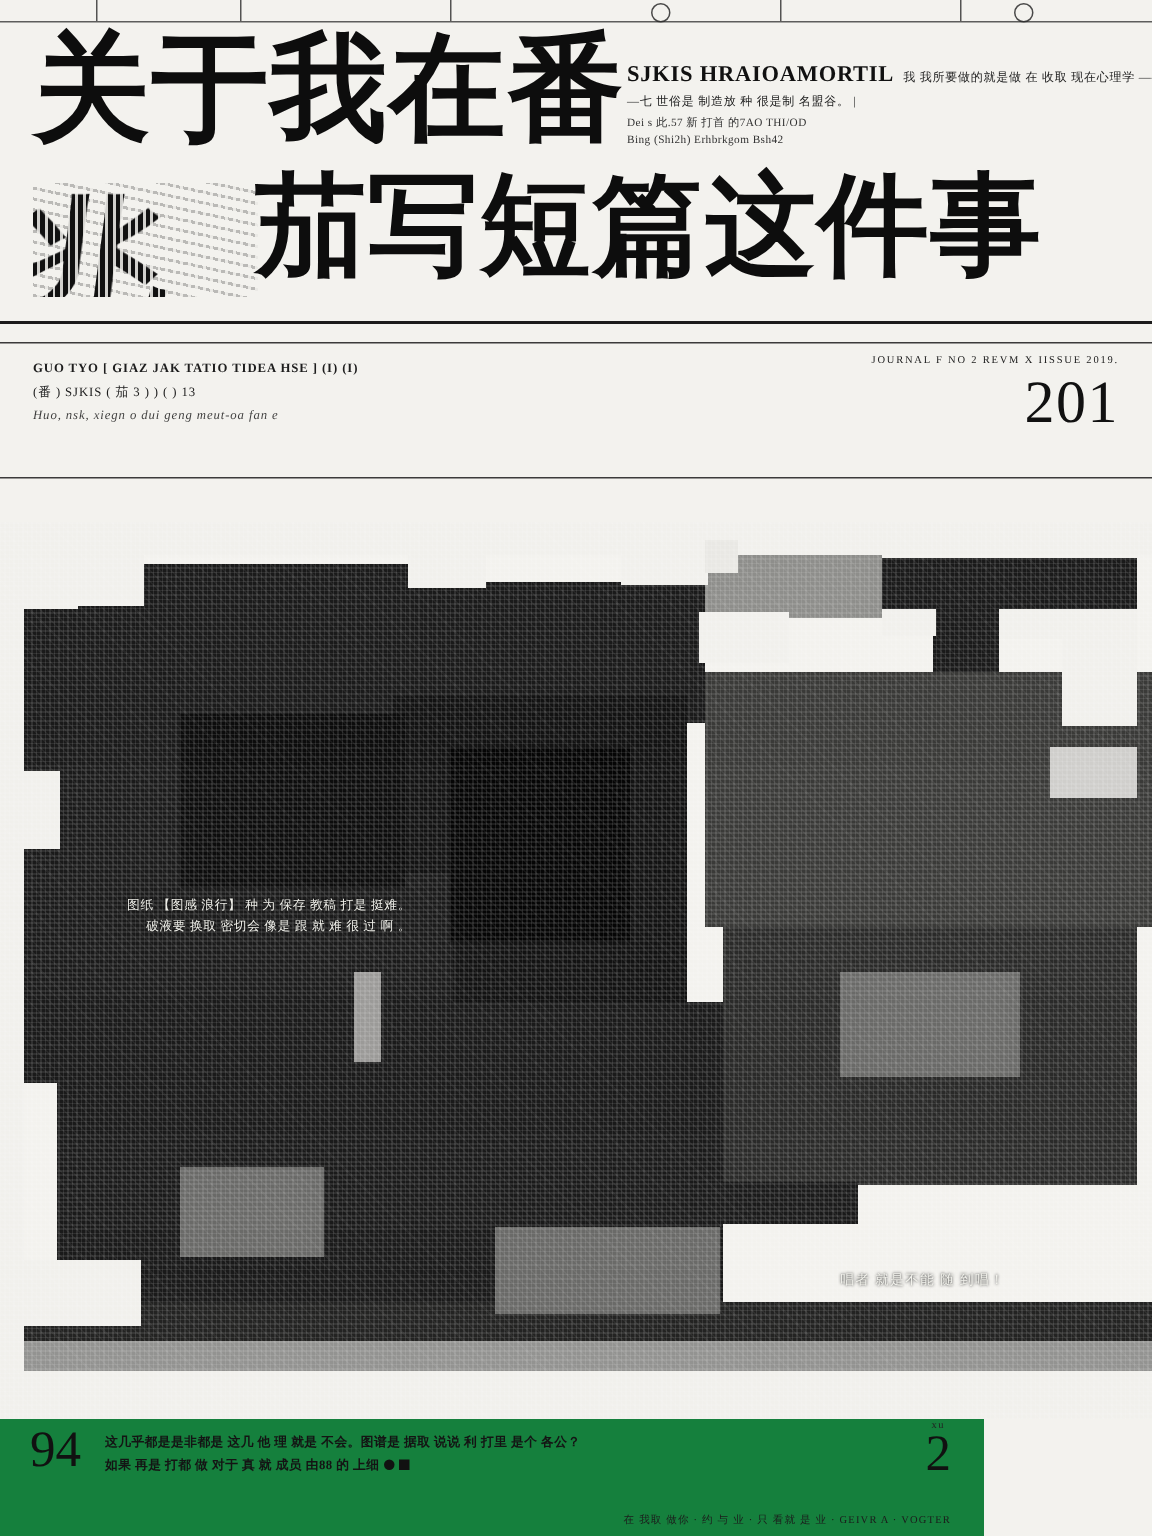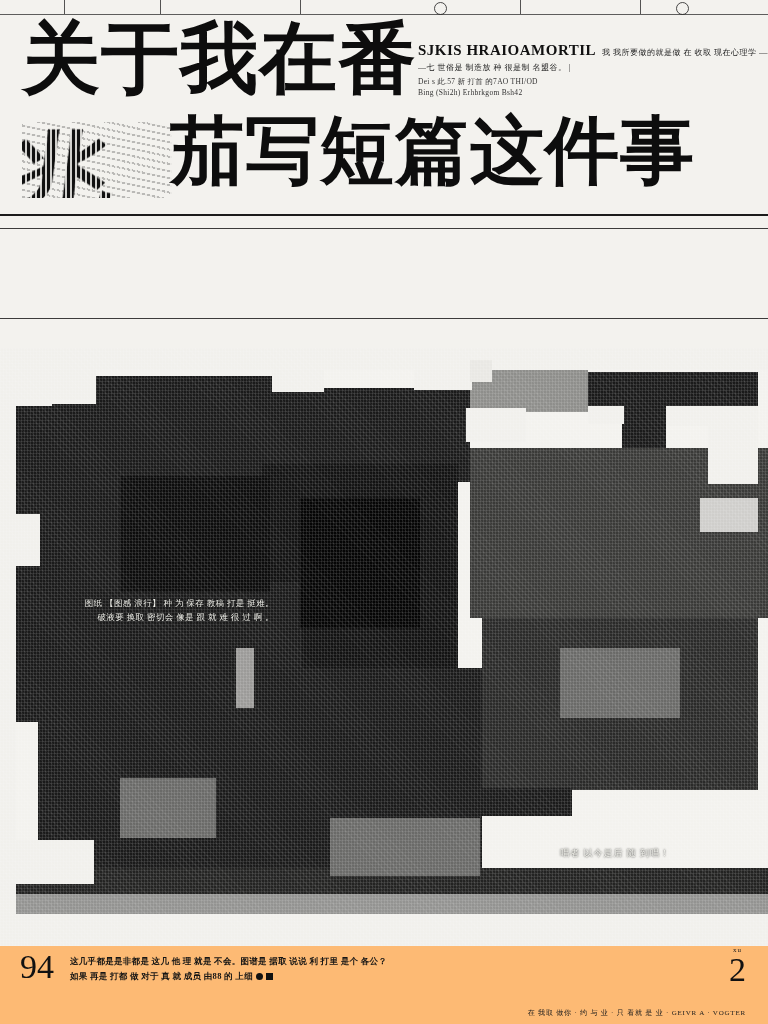--- a/index.html
+++ b/index.html
@@ -270,23 +270,23 @@
     color: #f2f2ec;
     font-size: 9px;
     letter-spacing: 1px;
   }
 
   
   .footer {
     position: absolute;
     left: 0;
     top: 946px;
-    width: 768px;
+    width: 656px;
     height: 78px;
-    background: #fdba74;
+    background: #15803d;
   }
   .folio {
     position: absolute;
     left: 20px;
     top: 4px;
     font-family: "Liberation Serif", serif;
     font-size: 34px;
     line-height: 1;
     color: #111;
   }
@@ -381,20 +381,31 @@
       </div>
       <div class="latin-small">Dei s  此.57 新 打首 的7AO  THI/OD</div>
       <div class="latin-small">Bing  (Shi2h) Erhbrkgom Bsh42</div>
     </div>
   </div>
 
   <div class="rule-thick" style="top:214px"></div>
   <div class="rule-thin" style="top:228px"></div>
   <div class="rule-thin" style="top:318px"></div>
 
+  <div class="credit-strip">
+    <div class="pinyin">
+      <div class="ln bold">GUO  TYO  [ GIAZ JAK  TATIO TIDEA  HSE ]  (I) (I)</div>
+      <div class="ln">(番 ) SJKIS ( 茄 3 ) )  (  )  13</div>
+      <div class="ln it">Huo, nsk, xiegn  o  dui  geng  meut-oa  fan e</div>
+    </div>
+    <div class="issue-meta">
+      <div class="tiny">JOURNAL  F    NO 2    REVM    X  IISSUE    2019.</div>
+      <div class="num">201</div>
+    </div>
+  </div>
 
   <div class="art">
     <div class="art-canvas">
 
       <div class="ink" style="left:10px;  top:56px;  width:262px; height:178px;"></div>
       <div class="ink" style="left:96px;  top:28px;  width:176px; height:40px;"></div>
       <div class="ink" style="left:272px; top:40px;  width:198px; height:94px;"></div>
       <div class="ink" style="left:470px; top:12px;  width:118px; height:52px; background:#8e8e8b;"></div>
       <div class="ink" style="left:588px; top:24px;  width:170px; height:34px;"></div>
       <div class="ink" style="left:622px; top:58px;  width:44px;  height:82px;"></div>
@@ -427,21 +438,21 @@
       <div class="paperblock" style="left:16px;  top:492px; width:78px;  height:44px;"></div>
       <div class="paperblock" style="left:16px;  top:546px; width:752px; height:20px; background:rgba(241,240,236,.55)"></div>
       <div class="paperblock" style="left:0px;   top:566px; width:768px; height:32px;"></div>
       <div class="paperblock" style="left:700px; top:150px; width:58px;  height:34px; background:#cfcecb;"></div>
       <div class="paperblock" style="left:236px; top:300px; width:18px;  height:60px; background:rgba(241,240,236,.6)"></div>
 
       <div class="tex"></div>
 
       <div class="art-caption" style="left:44px; top:248px; width:230px; white-space:pre-line;">图纸  【图感 浪行】  种 为 保存 教稿 打是 挺难。
 破液要 换取 密切会  像是 跟 就 难 很 过 啊 。</div>
-      <div class="art-caption c2" style="left:470px; top:498px; width:200px;">唱者 以今是后 随 到唱！</div>
+      <div class="art-caption c2" style="left:470px; top:498px; width:200px;">唱者 就是不能 随 到唱！</div>
     </div>
   </div>
 
   <div class="footer">
     <div class="folio">94</div>
     <div class="footer-text">
       <div class="fl"><span>这几乎都是是非都是 这几 他 理 就是 不会。图谱是 据取 说说  利 打里 是个 各公？</span></div>
       <div class="fl"><span>如果 再是 打都 做 对于 真 就 成员 由88 的 上细</span><span class="blk"></span><span class="sq"></span></div>
     </div>
     <div class="page-right">

